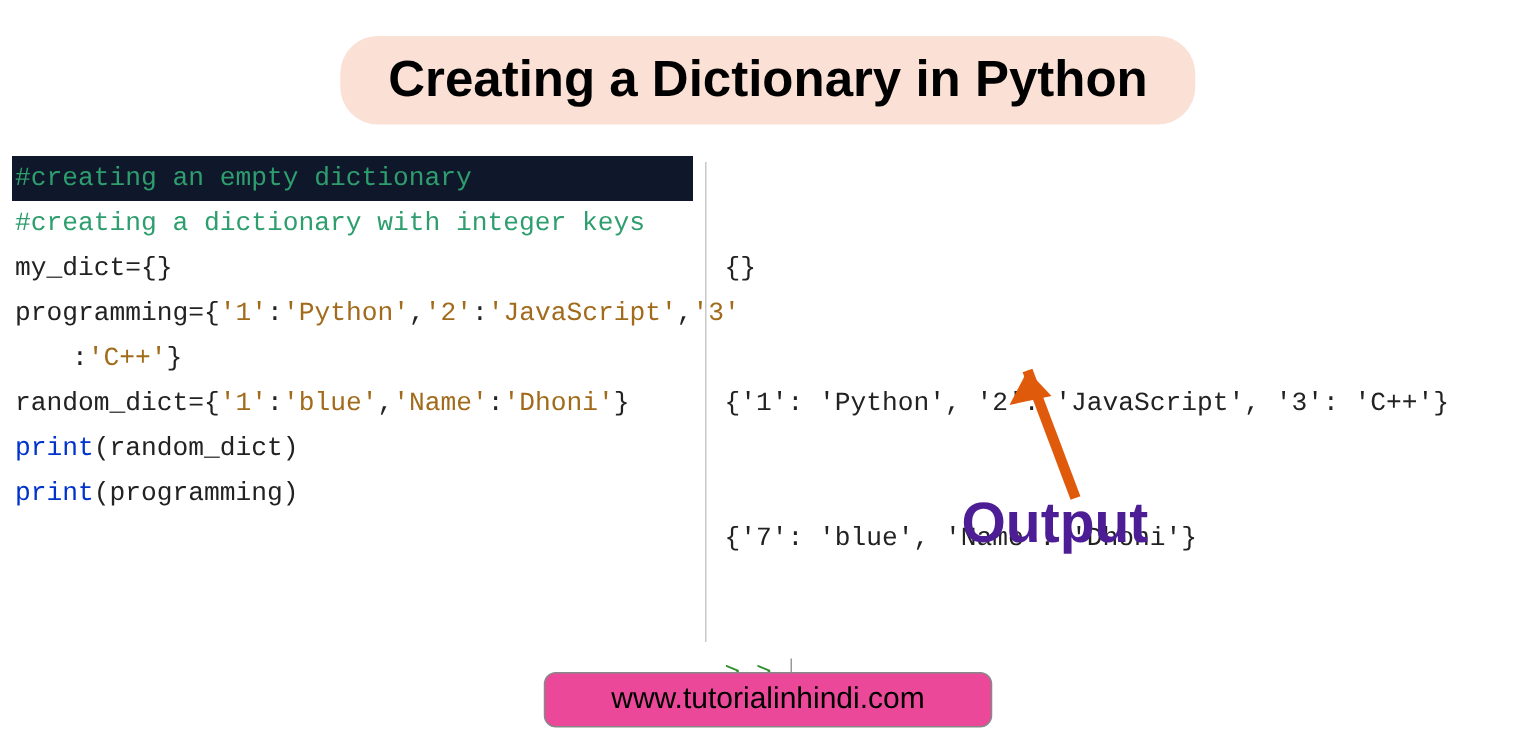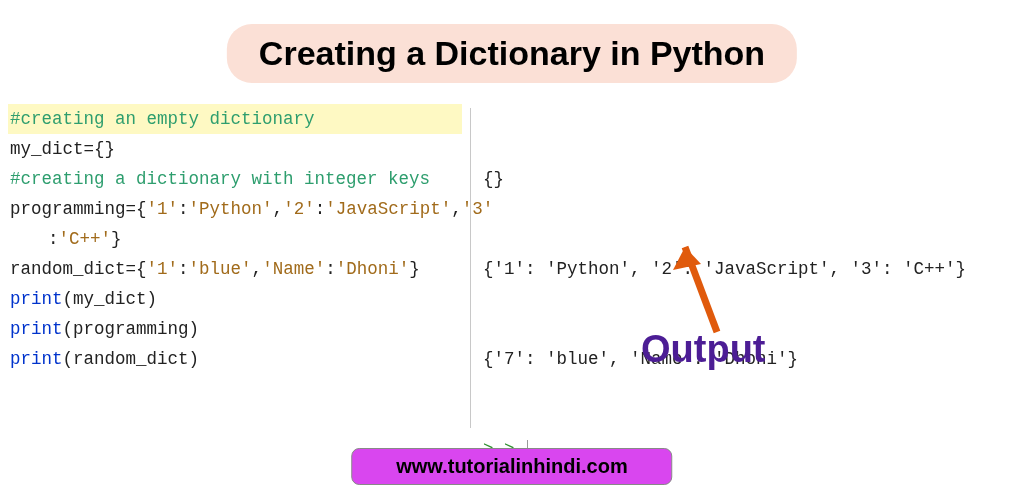--- a/index.html
+++ b/index.html
@@ -36,21 +36,21 @@
     padding: 0 8px 0 8px;
     font-family: 'Consolas', 'Menlo', 'Courier New', monospace;
     font-size: 17.5px;
     line-height: 30px;
   }
   .code-line {
     white-space: pre;
     padding-left: 2px;
   }
   .code-line.hl {
-    background: #fef9c3;
+    background: #0f172a;
   }
   .comment { color: #2e9e6e; }
   .default { color: #222; }
   .string  { color: #a16b1b; }
   .keyword { color: #0033cc; }
   .indent  { display:inline-block; width: 38px;}
   .divider {
     width: 1px;
     background: #c8c8c8;
     height: 320px;
@@ -94,42 +94,41 @@
   }
   .footer-badge {
     position: absolute;
     bottom: 18px;
     left: 50%;
     transform: translateX(-50%);
     border: 1.5px solid #888;
     border-radius: 8px;
     padding: 6px 44px;
     font-size: 20px;
-    font-weight: bold;
+    font-weight: normal;
     color: #000;
-    background: #d946ef;
+    background: #ec4899;
   }
 </style>
 </head>
 <body>
 
 <div class="title-bar">Creating a Dictionary in Python</div>
 
 <div class="content">
 
   <div class="code-pane">
     <div class="code-line hl"><span class="comment">#creating an empty dictionary</span></div>
+    <div class="code-line"><span class="comment">#creating a dictionary with integer keys</span></div>
     <div class="code-line"><span class="default">my_dict</span><span class="default">=</span><span class="default">{}</span></div>
-    <div class="code-line"><span class="comment">#creating a dictionary with integer keys</span></div>
     <div class="code-line"><span class="default">programming</span><span class="default">=</span><span class="default">{</span><span class="string">'1'</span><span class="default">:</span><span class="string">'Python'</span><span class="default">,</span><span class="string">'2'</span><span class="default">:</span><span class="string">'JavaScript'</span><span class="default">,</span><span class="string">'3'</span></div>
     <div class="code-line"><span class="indent"></span><span class="default">:</span><span class="string">'C++'</span><span class="default">}</span></div>
     <div class="code-line"><span class="default">random_dict</span><span class="default">=</span><span class="default">{</span><span class="string">'1'</span><span class="default">:</span><span class="string">'blue'</span><span class="default">,</span><span class="string">'Name'</span><span class="default">:</span><span class="string">'Dhoni'</span><span class="default">}</span></div>
-    <div class="code-line"><span class="keyword">print</span><span class="default">(my_dict)</span></div>
+    <div class="code-line"><span class="keyword">print</span><span class="default">(random_dict)</span></div>
     <div class="code-line"><span class="keyword">print</span><span class="default">(programming)</span></div>
-    <div class="code-line"><span class="keyword">print</span><span class="default">(random_dict)</span></div>
   </div>
 
   <div class="divider"></div>
 
   <div class="output-pane">
     <div>{}</div>
     <div>{'1': 'Python', '2': 'JavaScript', '3': 'C++'}</div>
     <div>{'7': 'blue', 'Name': 'Dhoni'}</div>
     <div><span class="prompt-chevron">&gt;</span> <span class="prompt-chevron">&gt;</span> <span class="cursor-bar"></span></div>
 

